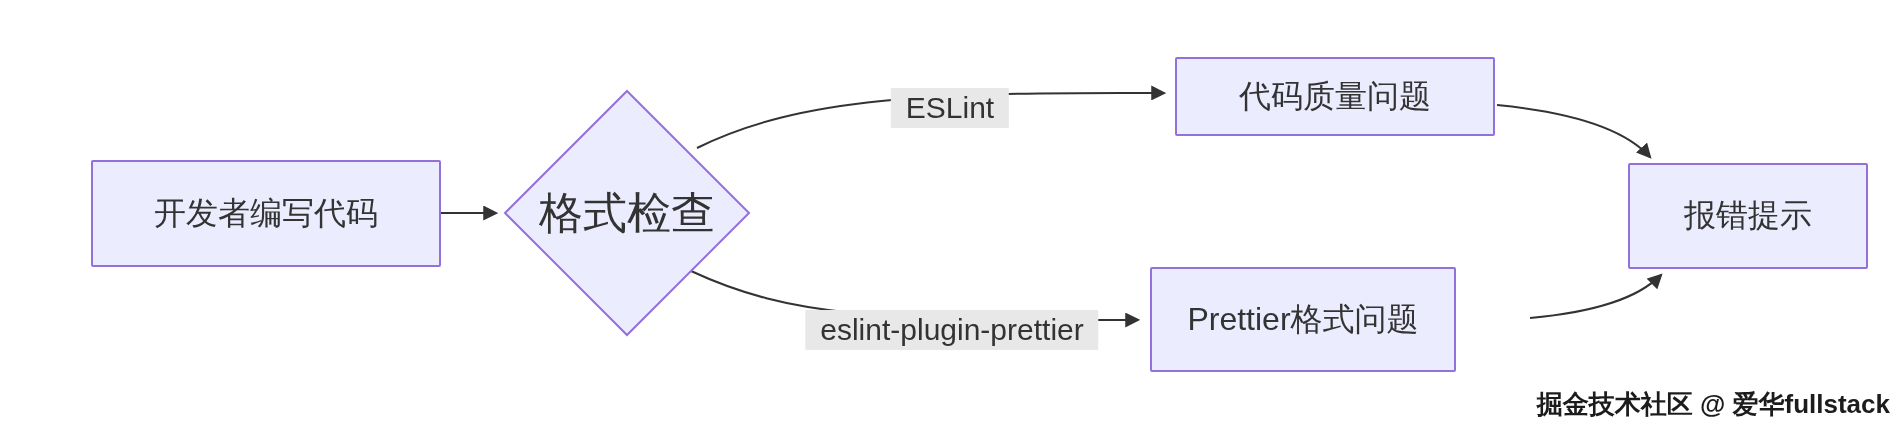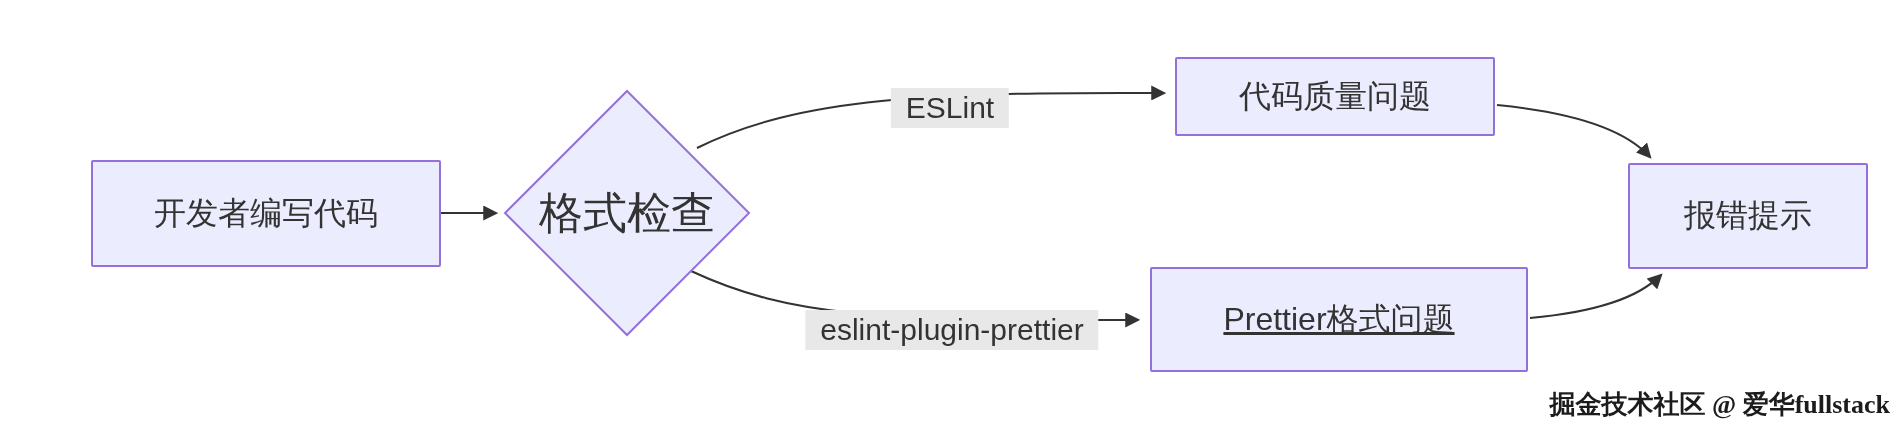--- a/index.html
+++ b/index.html
@@ -28,21 +28,21 @@
     background: var(--node-fill, #ECECFF);
     border: 2px solid var(--node-border, #9370DB);
     border-radius: 2px;
     box-sizing: border-box;
     font-size: 32px;
     color: var(--text, #333333);
     white-space: nowrap;
   }
   .node-start    { left: 55px;   top: 160px; width: 350px; height: 107px; margin-left: 36px; }
   .node-quality  { left: 1175px; top: 57px;  width: 320px; height: 79px; }
-  .node-prettier { left: 1150px; top: 267px; width: 378px; height: 105px; text-decoration: underline; }
+  .node-prettier { left: 1150px; top: 267px; width: 306px; height: 105px; }
   .node-error    { left: 1628px; top: 163px; width: 240px; height: 106px; }
   .decision-label {
     position: absolute;
     left: 627px; top: 213px;
     transform: translate(-50%, -50%);
     font-size: 44px;
     white-space: nowrap;
   }
   .edge-label {
     position: absolute;
@@ -56,21 +56,20 @@
   .edge-label.eslint   { left: 950px; top: 108px; }
   .edge-label.prettier { left: 952px; top: 322px; margin-top: 8px; }
   .watermark {
     position: absolute;
     right: 10px;
     bottom: 6px;
     font-size: 26px;
     font-weight: bold;
     color: #1c1c1c;
     white-space: nowrap;
-    font-family: Liberation Serif, serif;
   }
 </style>
 </head>
 <body>
 
 <div class="canvas">
 
   <svg class="edges" width="1900" height="428" viewBox="0 0 1900 428" aria-hidden="true">
     <defs>
       <marker id="arrow" viewBox="0 0 10 10" refX="8.5" refY="5" markerWidth="7.5" markerHeight="7.5" orient="auto-start-reverse">

